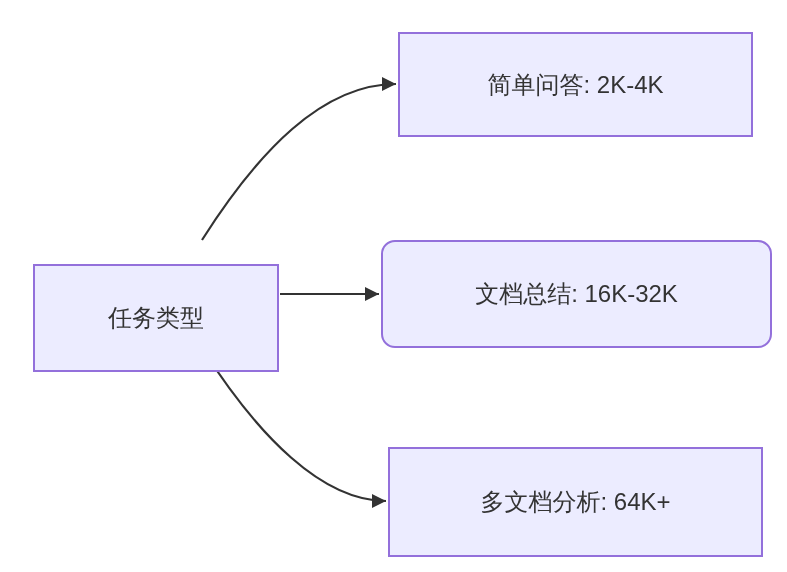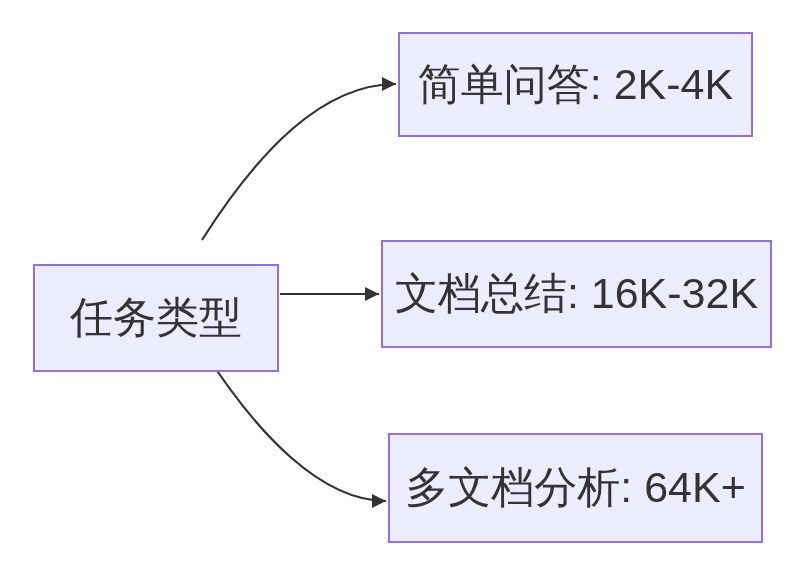--- a/index.html
+++ b/index.html
@@ -31,31 +31,31 @@
   #arrowhead-shape {
     fill: var(--edge, #333333);
     stroke: none;
   }
   .node {
     position: absolute;
     box-sizing: border-box;
     background: var(--node-fill, #ECECFF);
     border: 2px solid var(--node-border, #9370DB);
     color: var(--text, #333333);
-    font-size: 43px;
+    font-size: 24px;
     display: flex;
     align-items: center;
     justify-content: center;
     text-align: center;
     white-space: nowrap;
   }
   .node-root     { left: 33px;  top: 240px; width: 246px; height: 108px; margin-top: 24px; }
   .node-simple   { left: 398px; top: 32px;  width: 355px; height: 105px; }
-  .node-doc      { left: 381px; top: 240px; width: 391px; height: 108px; }
-  .node-multi    { left: 388px; top: 433px; width: 375px; height: 110px; }
+  .node-doc      { left: 381px; top: 240px; width: 391px; height: 108px; border-radius: 14px; }
+  .node-multi    { left: 388px; top: 447px; width: 375px; height: 110px; }
 </style>
 </head>
 <body>
 
 <div class="canvas">
 
   <svg class="edges" width="787" height="572" viewBox="0 0 787 572" xmlns="http://www.w3.org/2000/svg">
     <defs>
       <marker id="arrow" viewBox="0 0 10 10" refX="10" refY="5" markerUnits="userSpaceOnUse" markerWidth="15" markerHeight="14" orient="auto">
         <path id="arrowhead-shape" d="M 0 0 L 10 5 L 0 10 z"></path>

